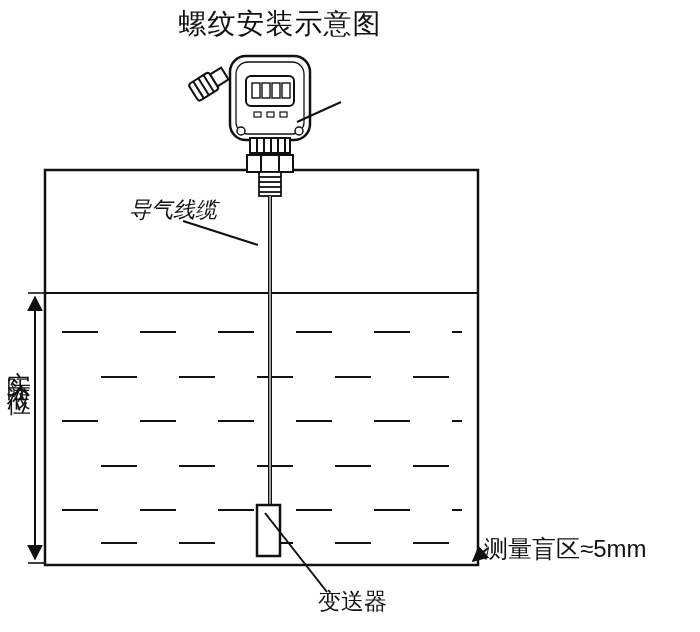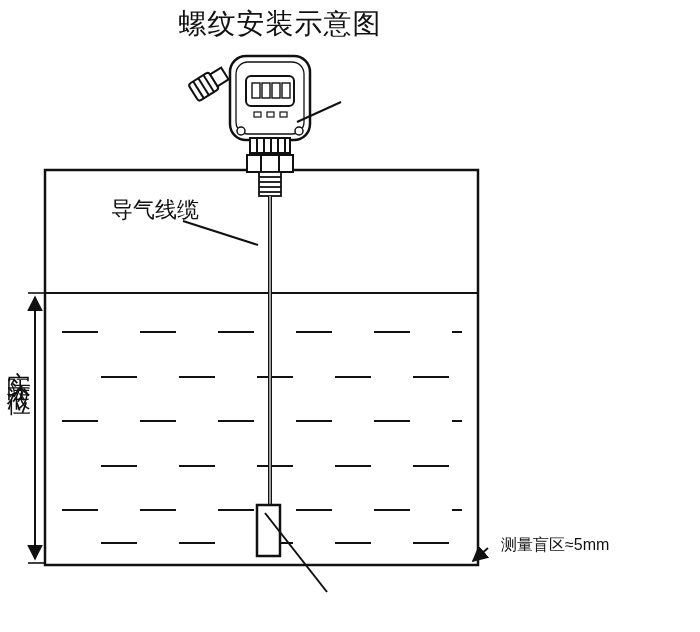--- a/index.html
+++ b/index.html
@@ -19,30 +19,30 @@
     line-height:1.2;
     user-select:none;
   }
   .title{
     font-size:28px;
     left:155px;top:7px;width:250px;
     text-align:center;
     letter-spacing:1px;
   }
   .lbl-junction{left:343px;top:83px;font-size:23px;}
-  .lbl-vent{left:111px;top:197px;font-size:22px;}
+  .lbl-vent{left:129px;top:197px;font-size:22px;font-style:italic;}
   .lbl-level{
     left:4px;top:352px;
     writing-mode:vertical-rl;
     text-orientation:upright;
     font-size:24px;
     letter-spacing:7px;
   }
   .lbl-transmitter{left:318px;top:588px;font-size:23px;}
-  .lbl-blind{left:501px;top:535px;font-size:16px;}
+  .lbl-blind{left:484px;top:535px;font-size:24px;}
 </style>
 </head>
 <body>
 
 <div class="stage">
 
   <svg width="700" height="632" viewBox="0 0 700 632">
     <defs>
       <marker id="arrow" viewBox="0 0 10 10" refX="9" refY="5" markerWidth="8" markerHeight="8" orient="auto-start-reverse">
         <path d="M0,0 L10,5 L0,10 z" fill="#111"></path>
@@ -139,15 +139,16 @@
     </g>
   </svg>
 
   <div class="label title">螺纹安装示意图</div>
 
 
   <div class="label lbl-vent">导气线缆</div>
 
   <div class="label lbl-level">实际液位</div>
 
+  <div class="label lbl-transmitter">变送器</div>
 
   <div class="label lbl-blind">测量盲区≈5mm</div>
 </div>
 
 </body></html>

